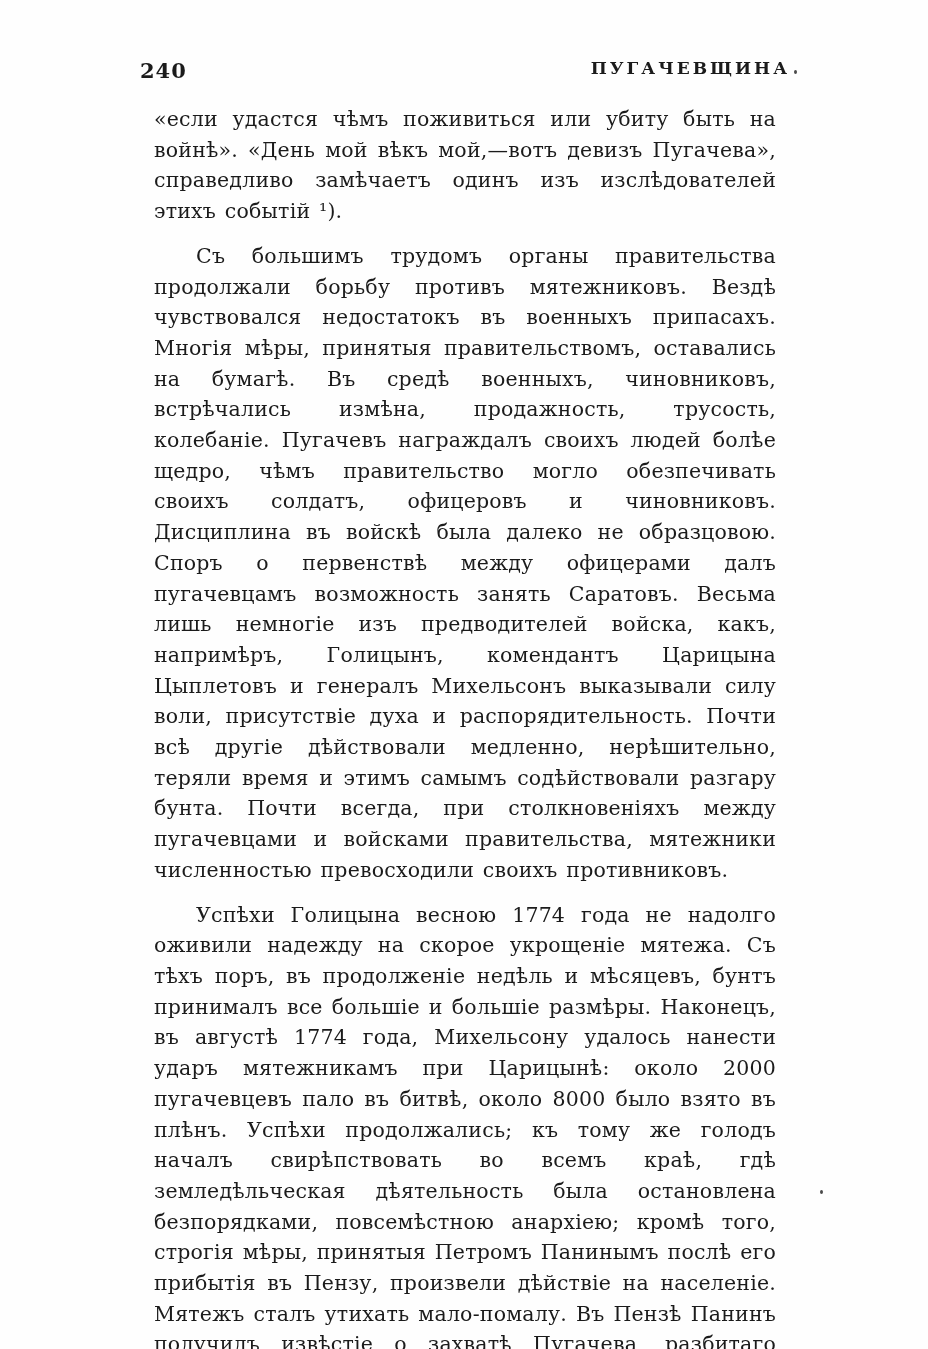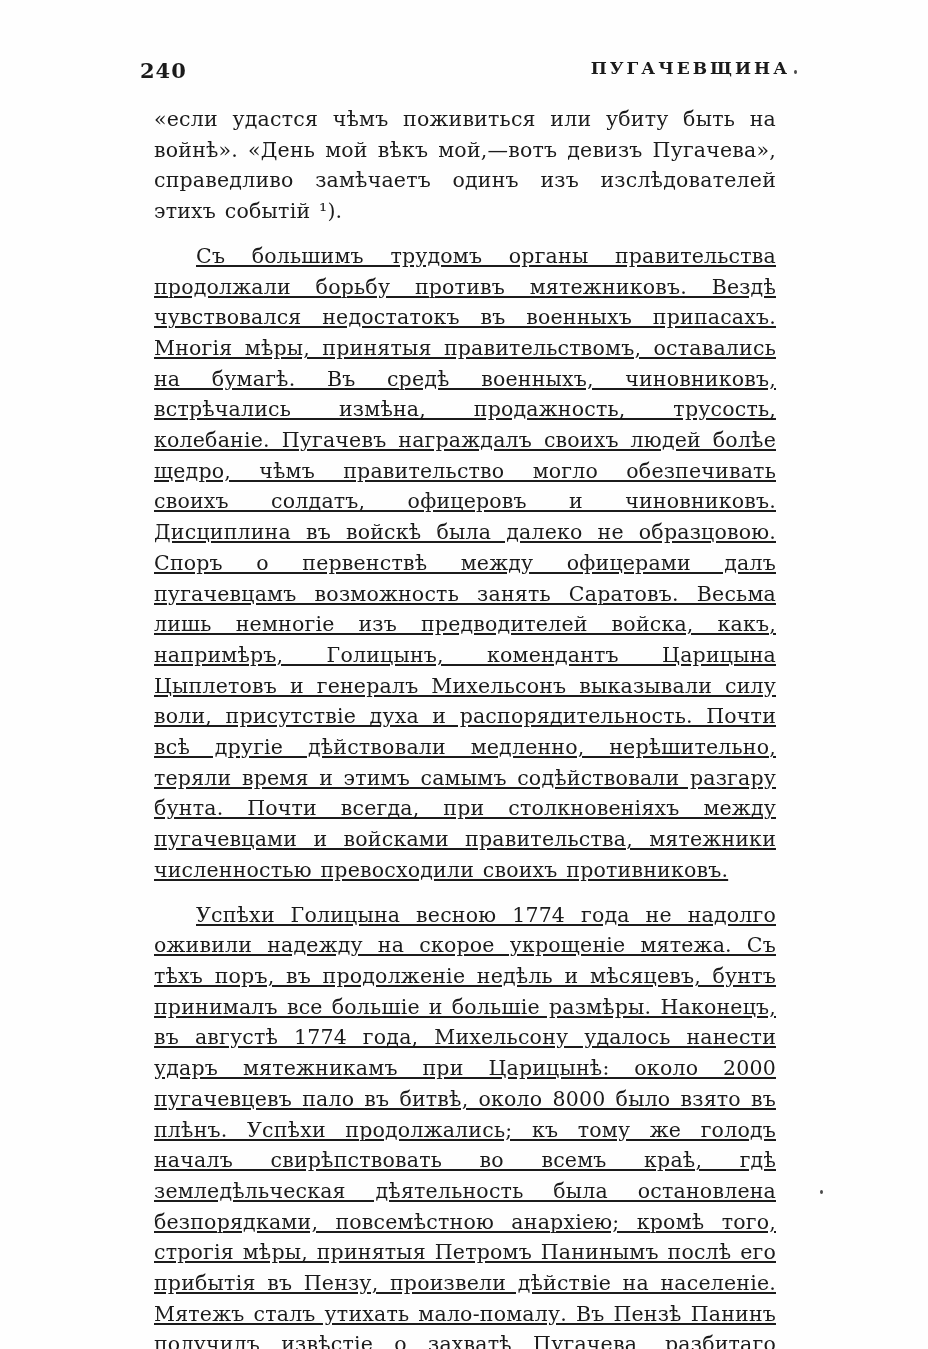--- a/index.html
+++ b/index.html
@@ -41,21 +41,20 @@
     margin: 14px;
     font-size: 20.5px;
     line-height: 30.7px;
     text-align: justify;
     word-spacing: 2px;
     letter-spacing: 0.2px;
     hyphens: auto;
   }
   .indent {
     text-indent: 42px;
-    text-decoration: underline;
   }
   .speck {
     position: absolute;
     background: #4a4a4a;
     border-radius: 50%;
   }
   .speck-top {
     width: 3px;
     height: 4px;
     left: 794px;

